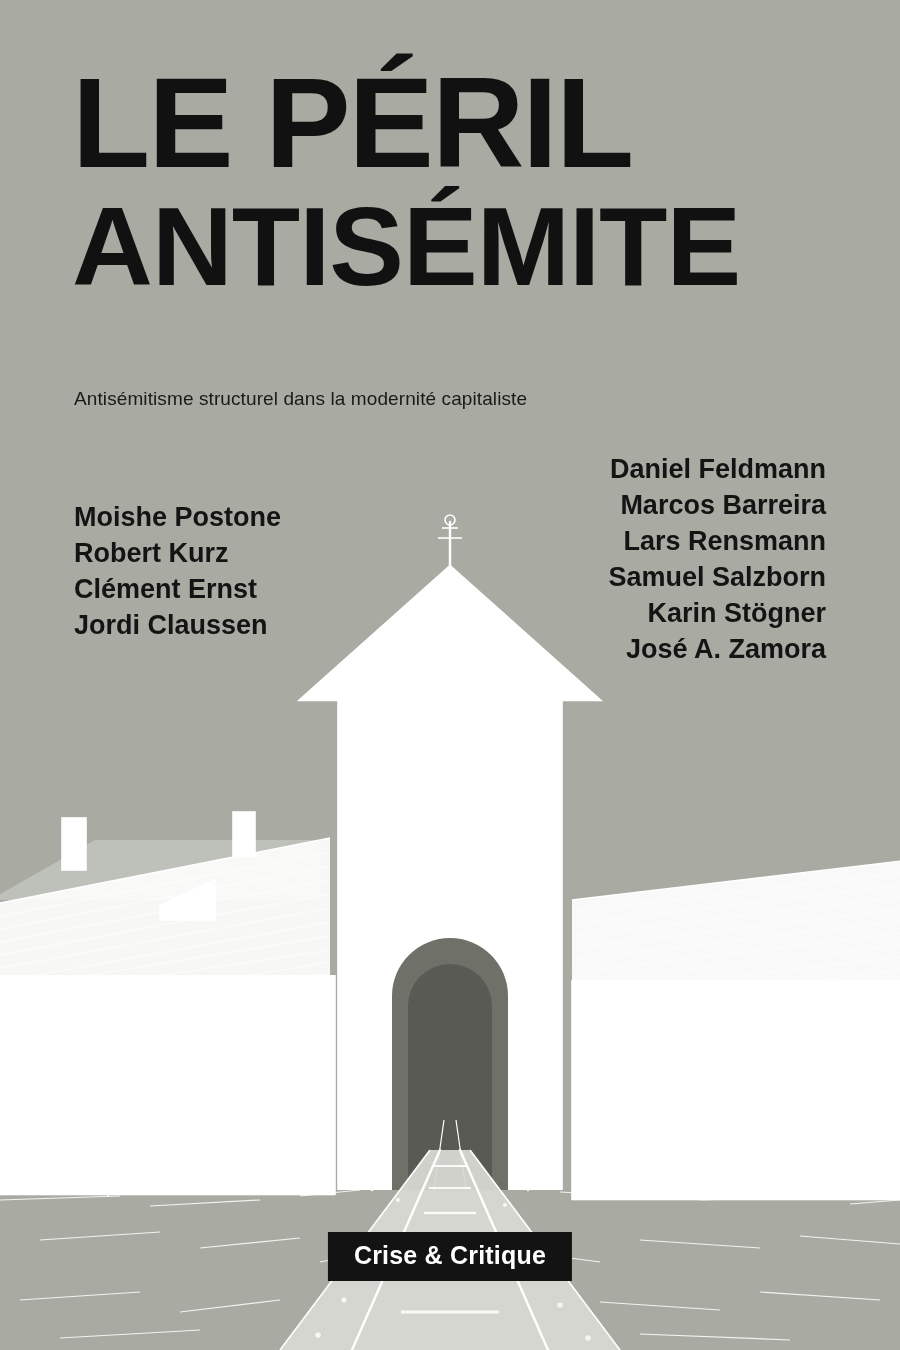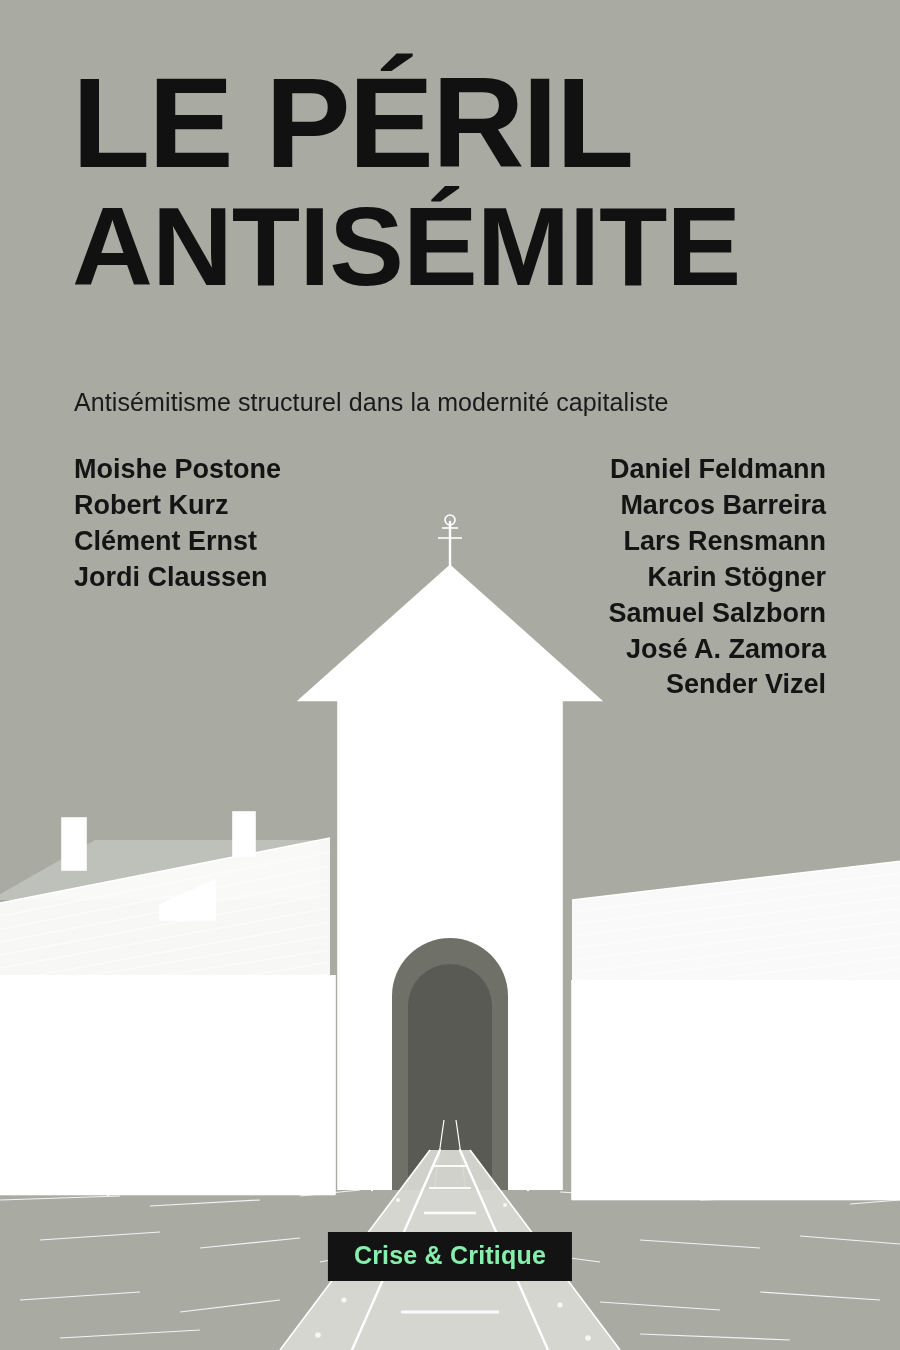--- a/index.html
+++ b/index.html
@@ -58,21 +58,21 @@
   }
   .title-line.line2 {
     font-size: 112px;
     letter-spacing: -1px;
     margin-top: 8px;
   }
   .subtitle {
     position: absolute;
     left: 74px;
     top: 388px;
-    font-size: 25px;
+    font-size: 19px;
     color: #1a1a1a;
     font-weight: normal;
     letter-spacing: 0.1px;
   }
   .authors {
     position: absolute;
     top: 452px;
     left: 0;
     width: 900px;
     display: flex;
@@ -80,39 +80,40 @@
     padding: 0 74px;
     box-sizing: border-box;
   }
   .author-col {
     display: flex;
     flex-direction: column;
   }
   .author-col.left {
     align-items: flex-start;
     text-align: right;
+    margin-top: 48px;
   }
   .author-col.right {
     align-items: flex-end;
     text-align: right;
   }
   .author-name {
     font-size: 27px;
     font-weight: bold;
     color: #141414;
     line-height: 1.33;
     white-space: nowrap;
   }
   .publisher {
     position: absolute;
     left: 50%;
     transform: translateX(-50%);
     top: 1232px;
     background: #131313;
-    color: #86efac;
+    color: #ffffff;
     font-size: 25px;
     font-weight: bold;
     padding: 9px 26px 11px 26px;
     letter-spacing: 0.2px;
     white-space: nowrap;
   }
 </style>
 </head>
 <body>
 
@@ -371,22 +372,21 @@
       <div class="author-col left">
         <div class="author-name">Moishe Postone</div>
         <div class="author-name">Robert Kurz</div>
         <div class="author-name">Clément Ernst</div>
         <div class="author-name">Jordi Claussen</div>
       </div>
       <div class="author-col right">
         <div class="author-name">Daniel Feldmann</div>
         <div class="author-name">Marcos Barreira</div>
         <div class="author-name">Lars Rensmann</div>
+        <div class="author-name">Samuel Salzborn</div>
         <div class="author-name">Karin Stögner</div>
-        <div class="author-name">Samuel Salzborn</div>
         <div class="author-name">José A. Zamora</div>
-        <div class="author-name">Sender Vizel</div>
       </div>
     </div>
 
     <div class="publisher">Crise &amp; Critique</div>
   </div>
 </div>
 
 </body></html>

